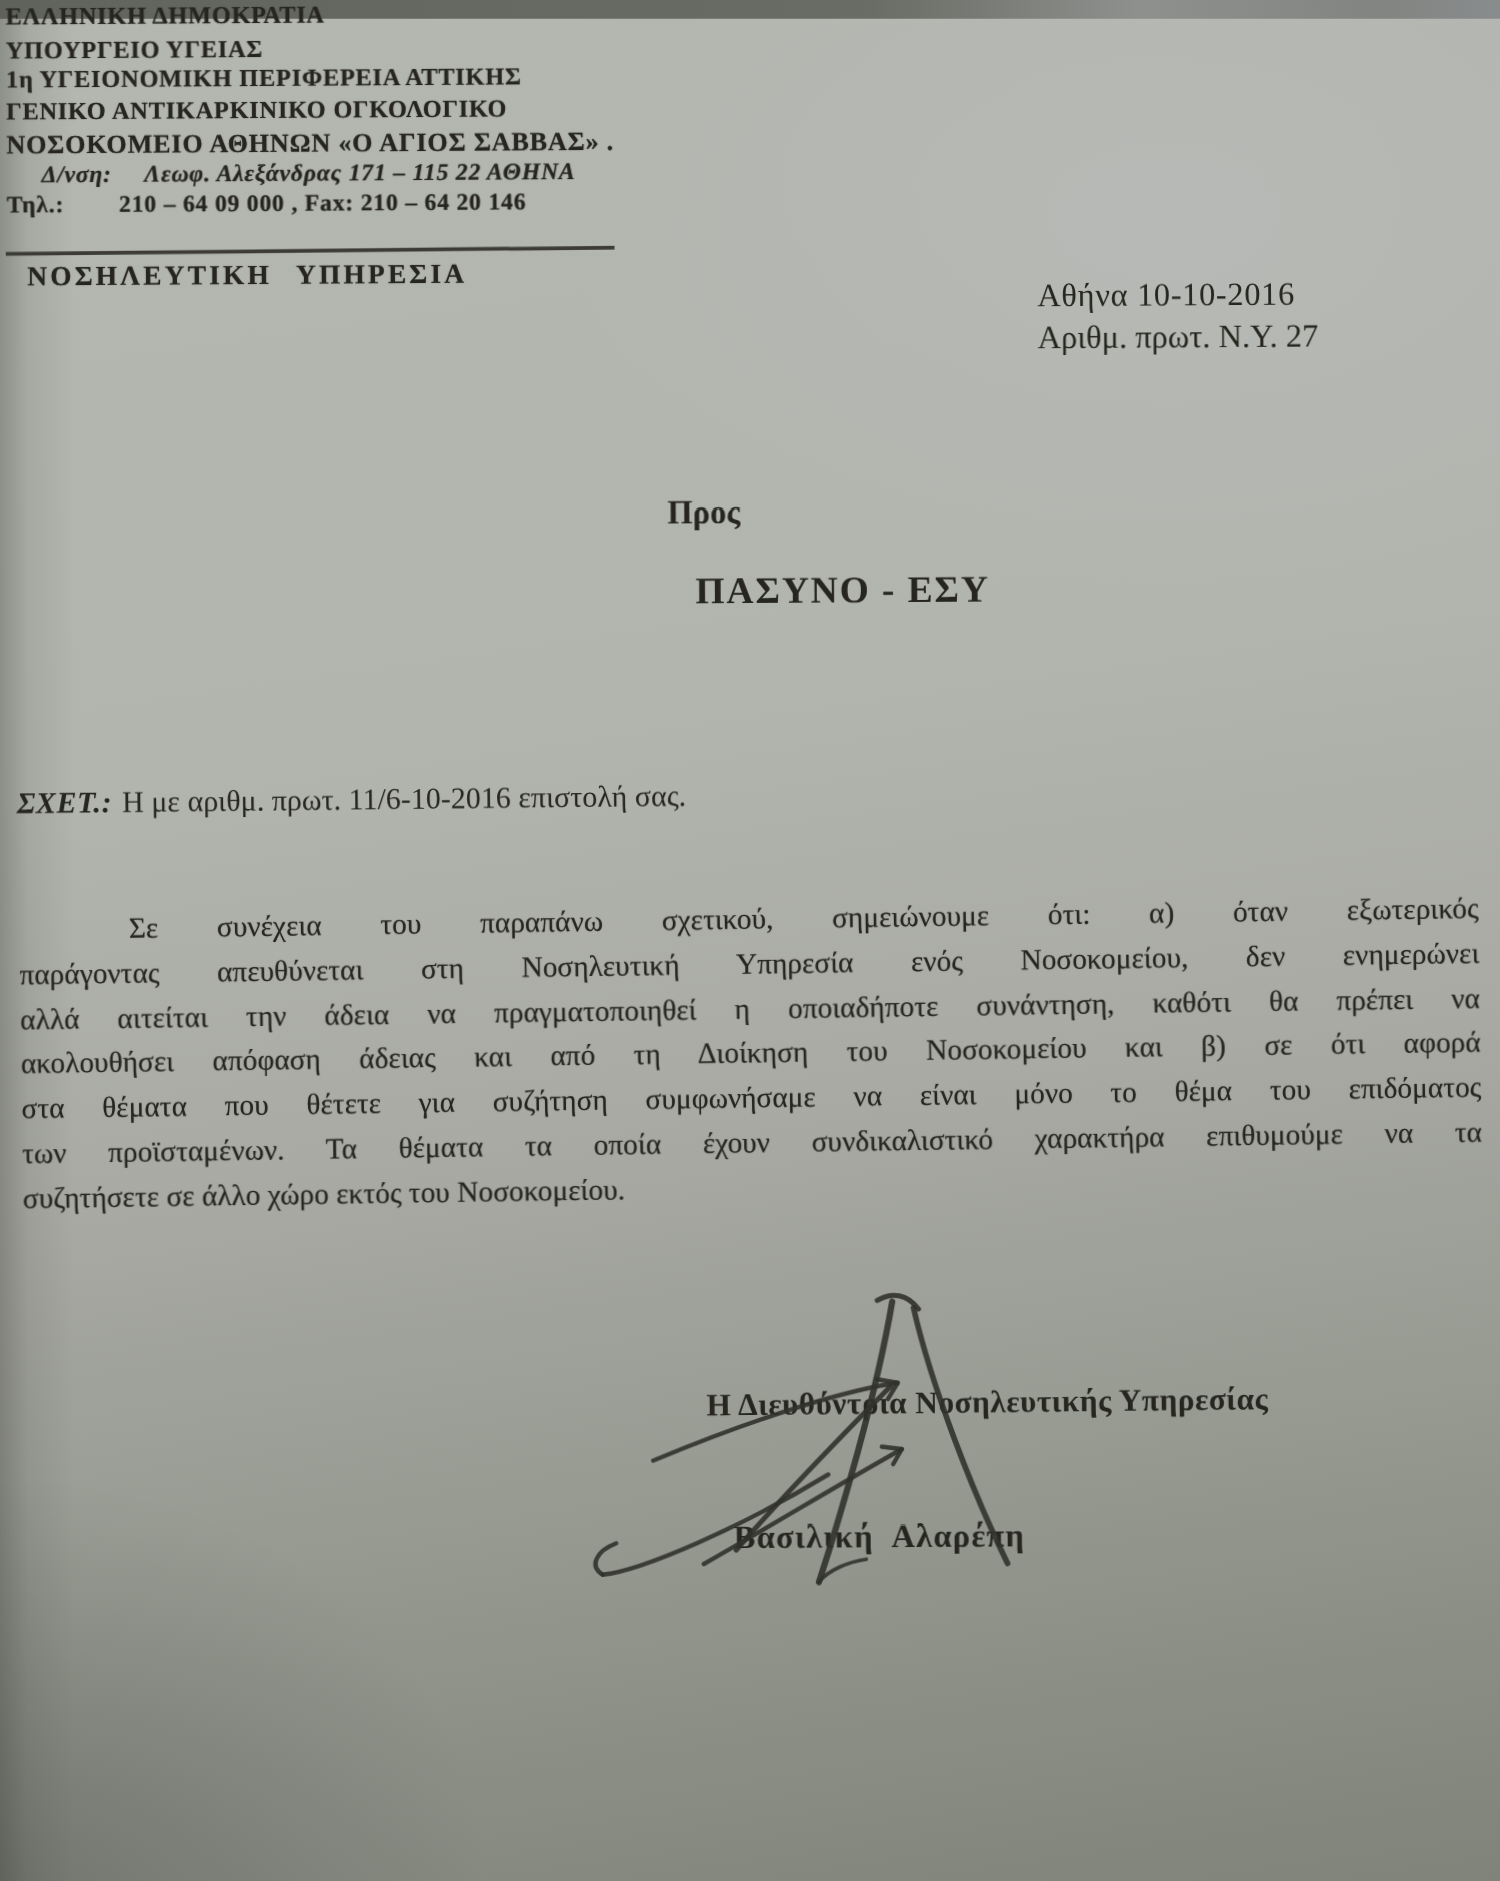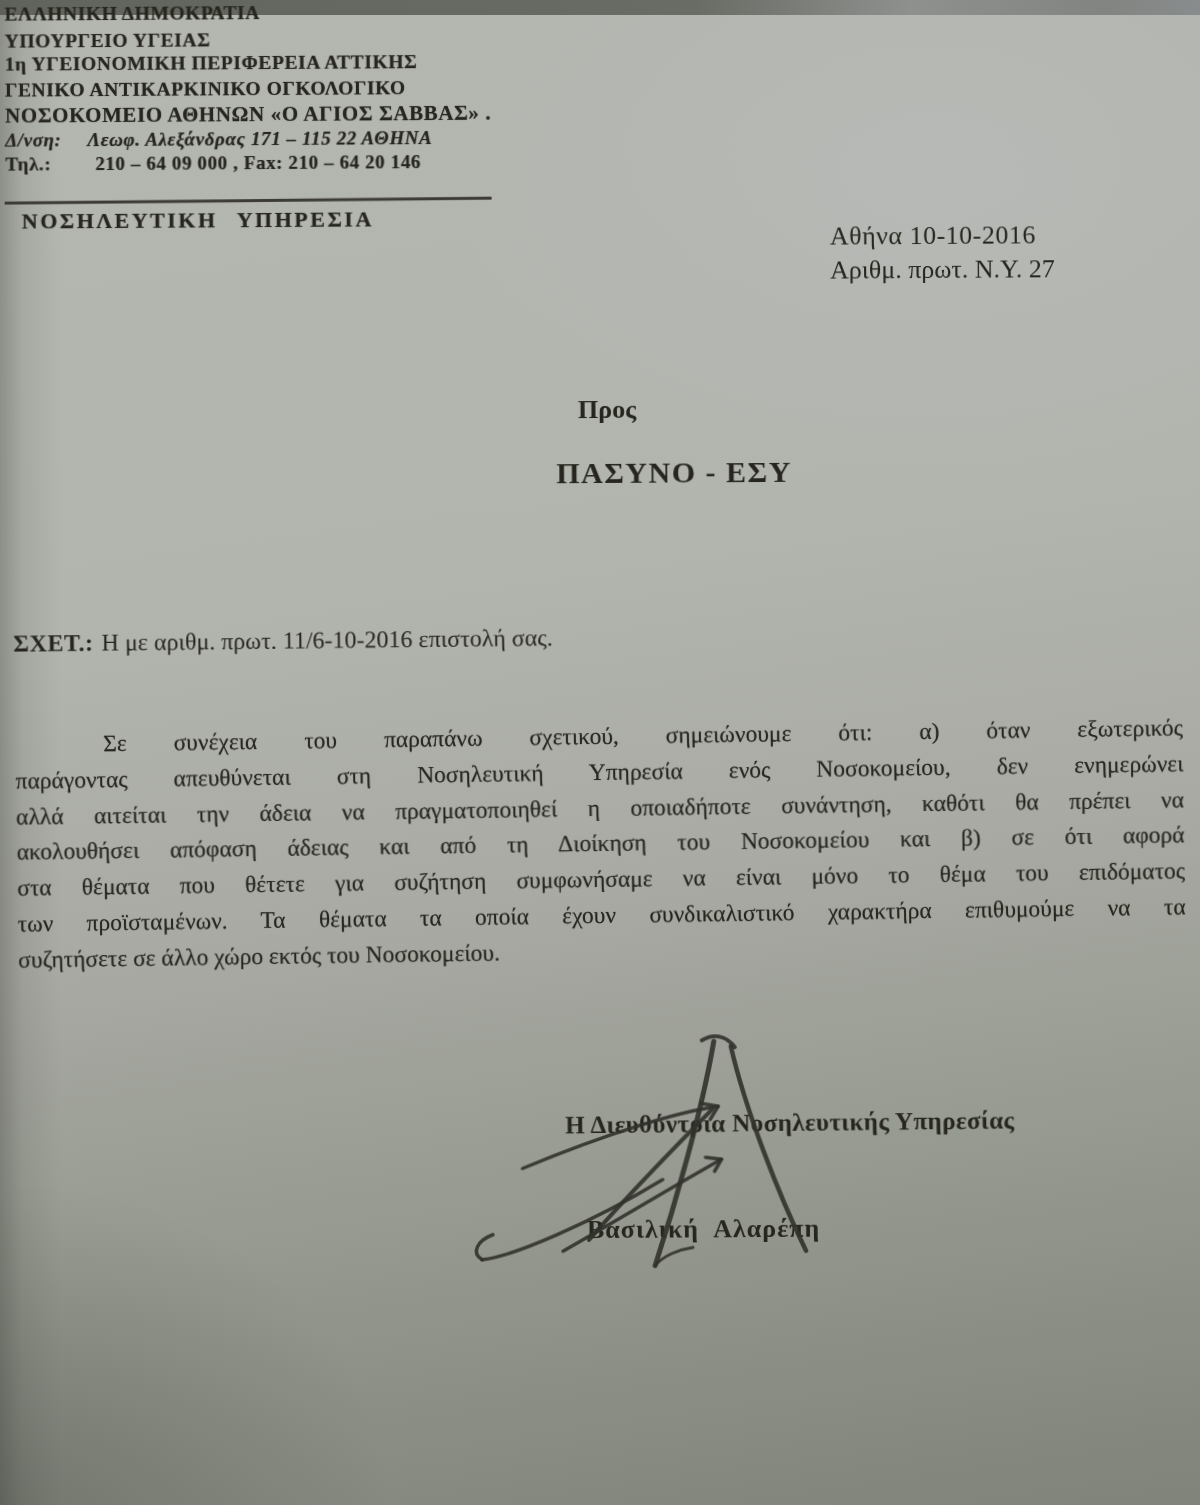--- a/index.html
+++ b/index.html
@@ -39,43 +39,43 @@
     font-size: 19.5px;
     letter-spacing: 0.6px;
     text-shadow: 0 0 1px rgba(40,40,32,0.6);
   }
   .lh-1 { top: 0px; }
   .lh-2 { top: 27px; }
   .lh-3 { top: 50px; }
   .lh-4 { top: 76px; }
   .lh-5 { top: 100px; font-size: 21px; }
   .lh-addr { top: 126px; font-style: italic; font-size: 19px; }
-  .lh-addr .lbl { font-style: italic; margin-right: 26px; }
+  .lh-addr .lbl { font-style: italic; margin-right: 26px; margin-left: 28px; }
   .lh-phone { top: 150px; font-size: 19px; }
   .lh-phone .lbl { margin-right: 44px; }
   .rule {
     position: absolute; left: 8px; top: 197px; width: 487px; height: 3px;
     background: #3c3c35;
     transform: rotate(-0.25deg);
   }
   .dept {
     left: 25px; top: 205px;
     font-weight: bold; font-size: 22px;
     letter-spacing: 2.5px; word-spacing: 12px;
     text-shadow: 0 0 1px rgba(40,40,32,0.6);
   }
   .city-date { left: 833px; top: 223px; font-size: 26px; letter-spacing: 0.5px; }
   .protocol  { left: 833px; top: 257px; font-size: 26px; }
-  .to-label  { left: 580px; top: 395px; font-size: 26px; font-weight: bold; }
+  .to-label  { left: 536px; top: 395px; font-size: 26px; font-weight: bold; }
   .to-name   { left: 558px; top: 456px; font-size: 30px; font-weight: bold; letter-spacing: 1.5px; }
   .ref-line  {
     left: 14px; top: 627px; font-size: 24px;
     transform: rotate(-0.3deg); transform-origin: left top;
   }
-  .ref-line .ref-label { font-weight: bold; letter-spacing: 0.5px; margin-right: 8px; }
+  .ref-line .ref-label { font-weight: bold; letter-spacing: 0.5px; margin-right: 8px; font-style: italic; }
   .body-par {
     position: absolute; left: 15px; top: 724px; width: 1168px;
     font-size: 23.5px; line-height: 35.8px;
     transform: rotate(-0.5deg); transform-origin: left top;
     text-shadow: 0 0 1px rgba(40,40,32,0.45);
   }
   .body-line { text-align: justify; text-align-last: justify; white-space: normal; }
   .body-line.first { padding-left: 88px; }
   .body-line.last { text-align-last: left; }
   .sig-title {

